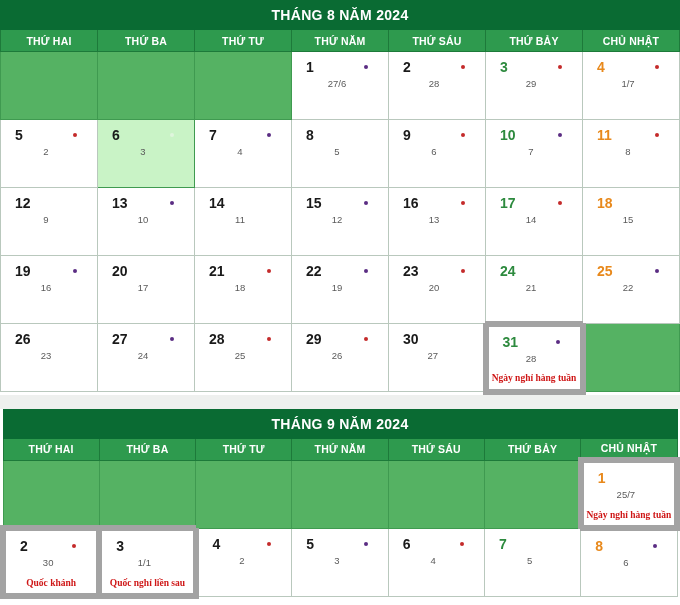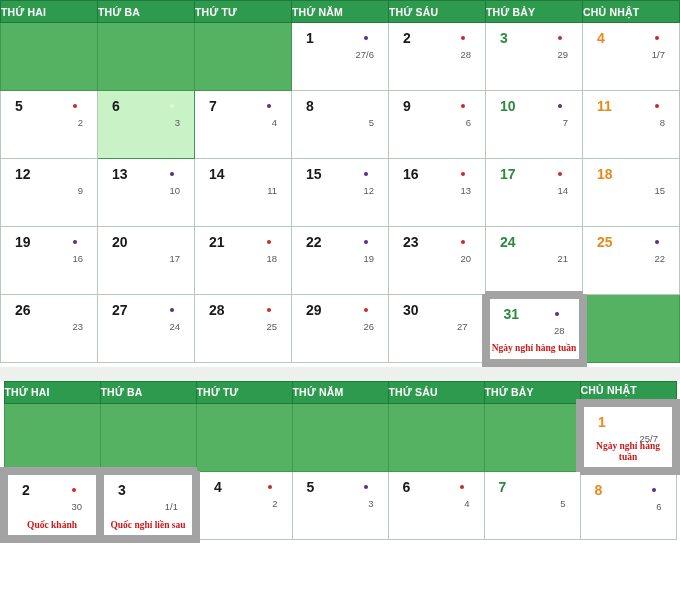--- a/index.html
+++ b/index.html
@@ -26,21 +26,21 @@
     letter-spacing: .3px;
     height: 28px;
     line-height: 28px;
     border: 1px solid #0a6b33;
   }
 
   
   .dow {
     background: #2e9a4e;
     color: #ffffff;
-    text-align: left;
+    text-align: center;
     font-size: 10.5px;
     font-weight: bold;
     letter-spacing: .2px;
     height: 22px;
     border: 1px solid #1d7a3a;
   }
 
   
   td.day {
     height: 68px;
@@ -53,21 +53,21 @@
   }
   td.day.empty {
     background: #55b263;
     border: 1px solid #3f9a50;
   }
   td.day.today {
     background: #c9f3c6;
     border: 1px solid #3f9a50;
   }
   td.day.holiday {
-    border: 8px solid #a3a3a3;
+    border: 6px solid #a3a3a3;
   }
 
   .solar {
     position: absolute;
     top: 7px;
     left: 14px;
     font-size: 14px;
     font-weight: bold;
     color: #1a1a1a;
   }
@@ -84,21 +84,21 @@
   }
   .dot.red    { background: #c42b2b; }
   .dot.purple { background: #5b2d83; }
   .dot.faint  { background: #dff5dd; }
 
   .lunar {
     position: absolute;
     top: 26px;
     left: 8px;
     right: 14px;
-    text-align: right;
+    text-align: center;
     font-size: 9.5px;
     color: #5a5a5a;
   }
 
   .note {
     position: absolute;
     bottom: 5px;
     left: 2px;
     right: 2px;
     text-align: center;
@@ -114,20 +114,23 @@
 
   .cal-wrap { width: 680px; }
 </style>
 </head>
 <body>
 
 <div class="cal-wrap">
 
   <table class="cal">
     <tbody>
+        <tr>
+      <td class="month-title" colspan="7">THÁNG 8 NĂM 2024</td>
+    </tr>
     <tr>
       <td class="dow">THỨ HAI</td>
       <td class="dow">THỨ BA</td>
       <td class="dow">THỨ TƯ</td>
       <td class="dow">THỨ NĂM</td>
       <td class="dow">THỨ SÁU</td>
       <td class="dow">THỨ BẢY</td>
       <td class="dow">CHỦ NHẬT</td>
     </tr>
     </tbody>
@@ -294,20 +297,23 @@
           </td>
           <td class="day empty"></td>
         </tr>
       </tbody>
   </table>
 
   <div class="gap"></div>
 
   <table class="cal">
     <tbody>
+        <tr>
+      <td class="month-title" colspan="7">THÁNG 9 NĂM 2024</td>
+    </tr>
     <tr>
       <td class="dow">THỨ HAI</td>
       <td class="dow">THỨ BA</td>
       <td class="dow">THỨ TƯ</td>
       <td class="dow">THỨ NĂM</td>
       <td class="dow">THỨ SÁU</td>
       <td class="dow">THỨ BẢY</td>
       <td class="dow">CHỦ NHẬT</td>
     </tr>
     </tbody>

